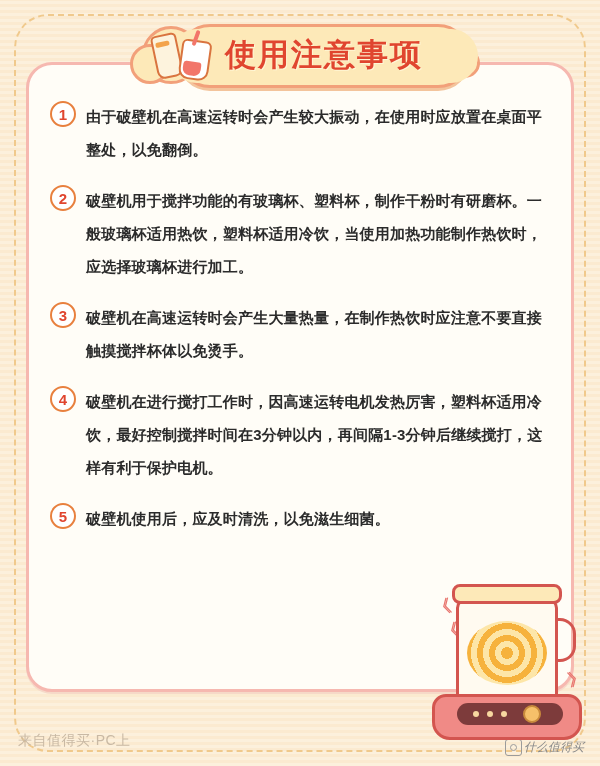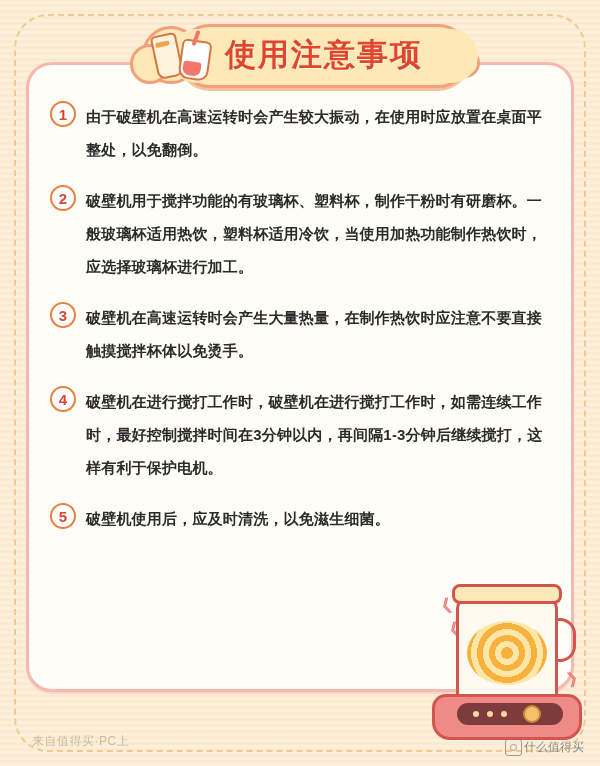--- a/index.html
+++ b/index.html
@@ -257,31 +257,32 @@
     font-size: 17px;
     font-weight: bold;
   }
   .spark.s1 { left: 2px;  top: 16px; transform: rotate(-15deg); }
   .spark.s2 { left: 10px; top: 40px; transform: rotate(-15deg); }
   .spark.s3 { left: 136px; top: 86px; transform: rotate(165deg); }
 
   
   .wm-left {
     position: absolute;
-    left: 32px; bottom: 16px;
-    font-size: 12px;
+    left: 18px; bottom: 16px;
+    font-size: 14px;
     color: #c9b9a4;
     letter-spacing: 0.5px;
   }
   .wm-right {
     position: absolute;
     right: 16px; bottom: 10px;
     display: flex;
     align-items: flex-start;
     gap: 2px;
+    font-style: italic;
   }
   .wm-logo {
     width: 17px; height: 17px;
     border: 1.6px solid #9b9b9b;
     border-radius: 3px;
     box-sizing: border-box;
     position: relative;
   }
   .wm-logo:after {
     content: "";
@@ -332,21 +333,21 @@
       <div class="text">破壁机用于搅拌功能的有玻璃杯、塑料杯，制作干粉时有研磨杯。一般玻璃杯适用热饮，塑料杯适用冷饮，当使用加热功能制作热饮时，应选择玻璃杯进行加工。</div>
     </div>
 
     <div class="item">
       <div class="num">3</div>
       <div class="text">破壁机在高速运转时会产生大量热量，在制作热饮时应注意不要直接触摸搅拌杯体以免烫手。</div>
     </div>
 
     <div class="item">
       <div class="num">4</div>
-      <div class="text">破壁机在进行搅打工作时，破壁机在进行搅打工作时，如需连续工作时，最好控制搅拌时间在3分钟以内，再间隔1-3分钟后继续搅打，这样有利于保护电机。</div>
+      <div class="text">破壁机在进行搅打工作时，因高速运转电机发热厉害，塑料杯适用冷饮，最好控制搅拌时间在3分钟以内，再间隔1-3分钟后继续搅打，这样有利于保护电机。</div>
     </div>
 
     <div class="item">
       <div class="num">5</div>
       <div class="text">破壁机使用后，应及时清洗，以免滋生细菌。</div>
     </div>
 
   </div>
 
   <div class="blender">

